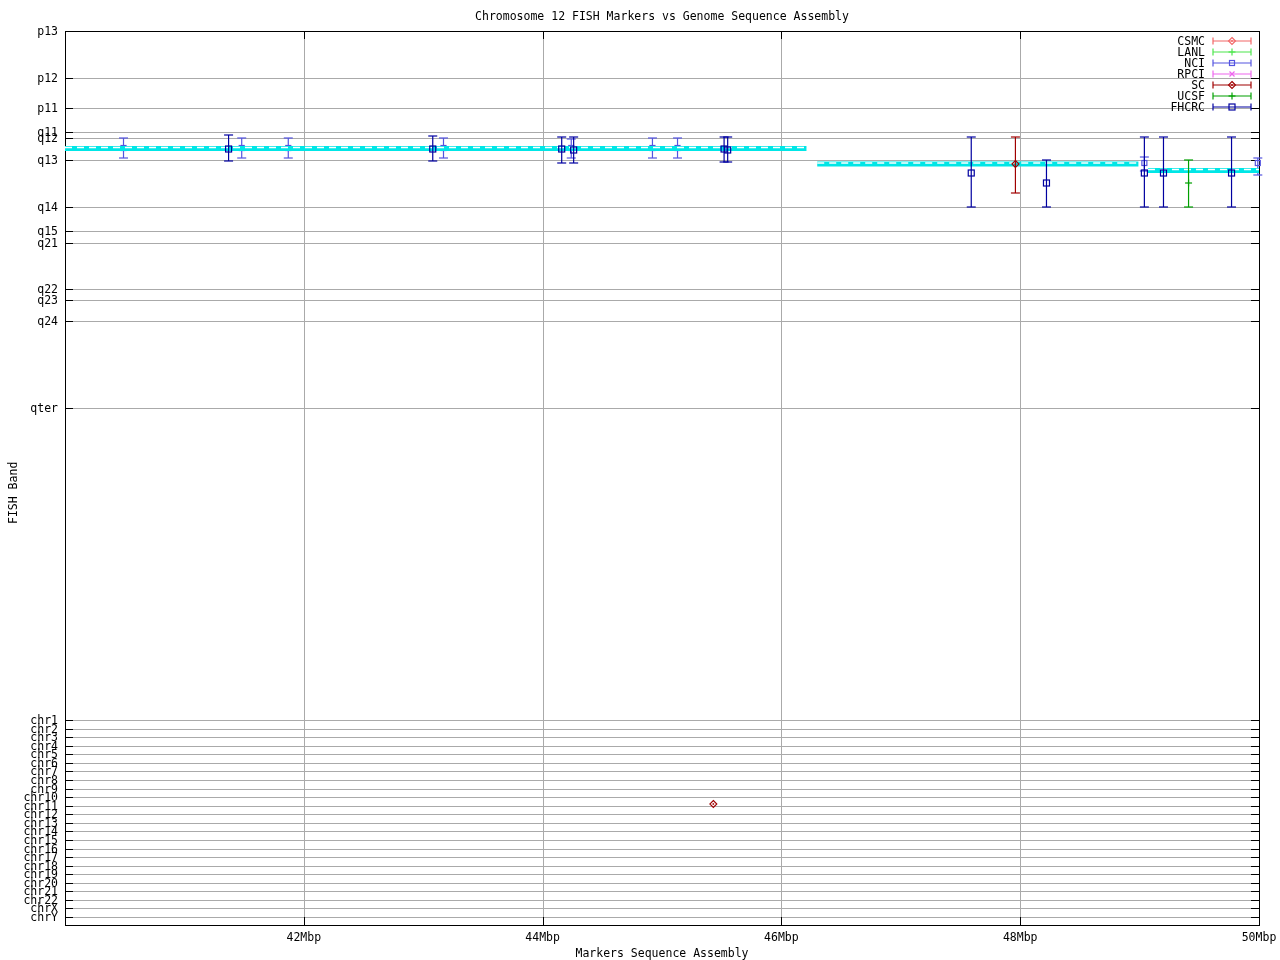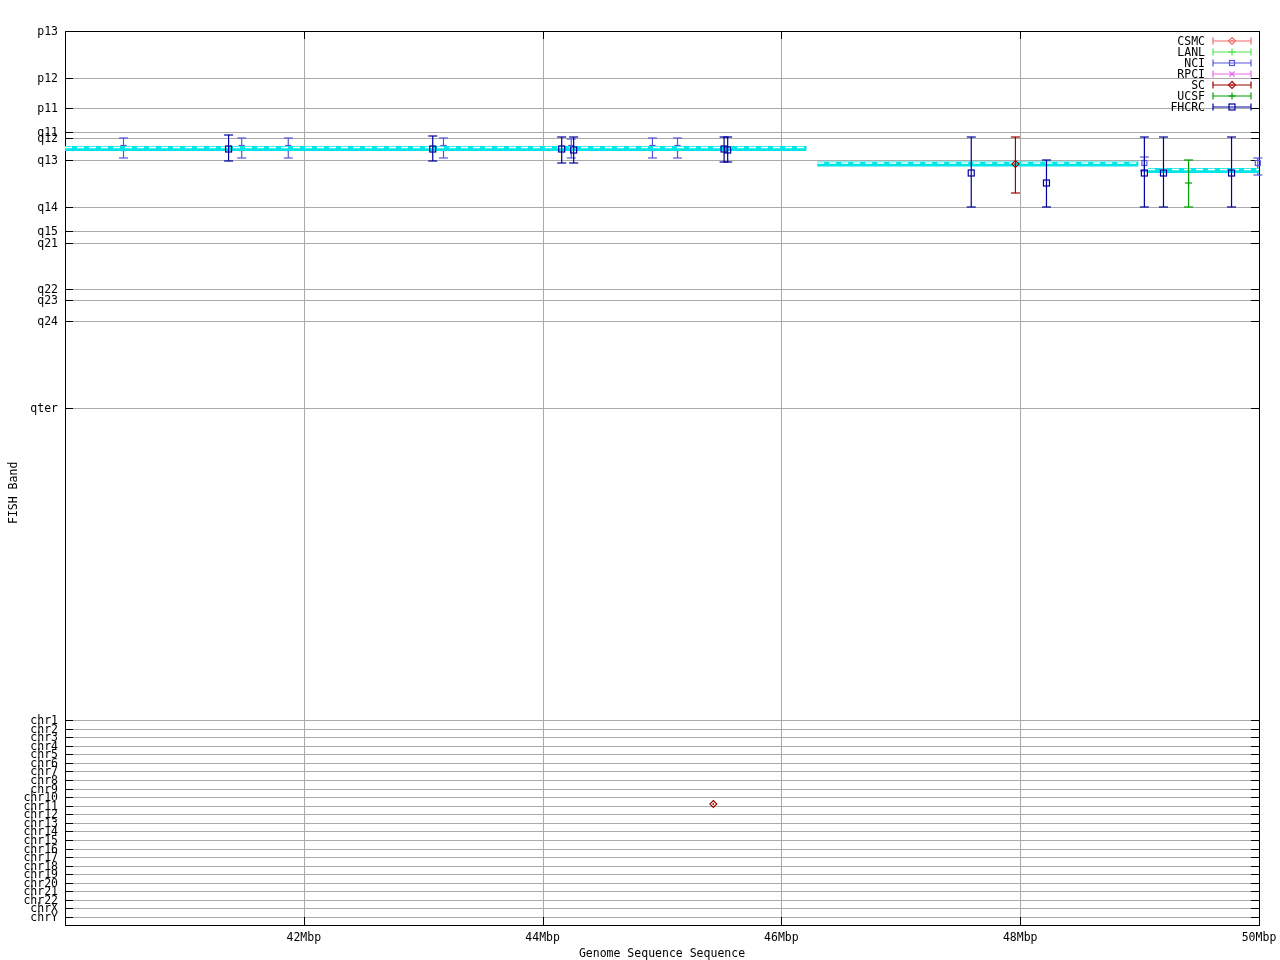--- a/index.html
+++ b/index.html
@@ -10,22 +10,23 @@
   #x-axis-title{position:absolute;left:65px;top:946px;width:1194px;text-align:center;}
   #y-axis-title{position:absolute;left:6px;top:524px;transform:rotate(-90deg);
                 transform-origin:0 0;white-space:nowrap;}
   svg{position:absolute;left:0;top:0;}
   text{font-family:"DejaVu Sans Mono", monospace;font-size:11.5px;fill:#000;}
 </style>
 </head>
 <body>
 
 <div id="stage">
+  <div id="chart-title">Chromosome 12 FISH Markers vs Genome Sequence Assembly</div>
   <div id="y-axis-title">FISH Band</div>
-  <div id="x-axis-title">Genome Sequence Sequence</div>
+  <div id="x-axis-title">Markers Sequence Assembly</div>
   <svg id="plot" width="1280" height="960">
       <g>
         <line x1="65" y1="31" x2="1259" y2="31" stroke="#aaaaaa" stroke-width="1" shape-rendering="crispEdges"></line>
         <line x1="65" y1="78" x2="1259" y2="78" stroke="#aaaaaa" stroke-width="1" shape-rendering="crispEdges"></line>
         <line x1="65" y1="108" x2="1259" y2="108" stroke="#aaaaaa" stroke-width="1" shape-rendering="crispEdges"></line>
         <line x1="65" y1="132" x2="1259" y2="132" stroke="#aaaaaa" stroke-width="1" shape-rendering="crispEdges"></line>
         <line x1="65" y1="138" x2="1259" y2="138" stroke="#aaaaaa" stroke-width="1" shape-rendering="crispEdges"></line>
         <line x1="65" y1="160" x2="1259" y2="160" stroke="#aaaaaa" stroke-width="1" shape-rendering="crispEdges"></line>
         <line x1="65" y1="207" x2="1259" y2="207" stroke="#aaaaaa" stroke-width="1" shape-rendering="crispEdges"></line>
         <line x1="65" y1="231" x2="1259" y2="231" stroke="#aaaaaa" stroke-width="1" shape-rendering="crispEdges"></line>

